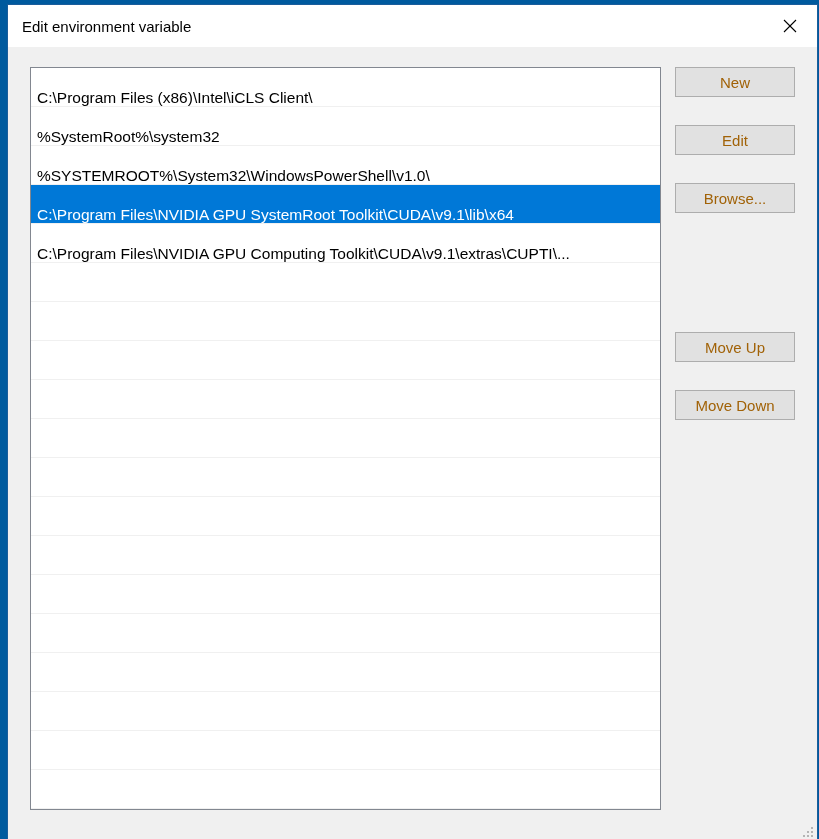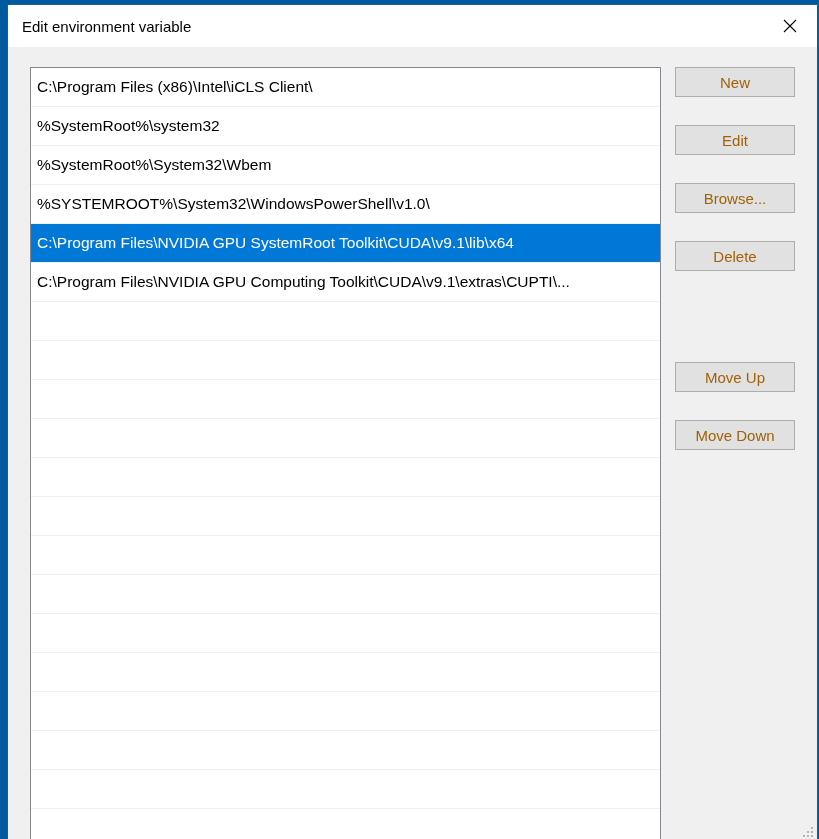--- a/index.html
+++ b/index.html
@@ -74,21 +74,21 @@
     .listbox {
       flex: 1;
       background: #ffffff;
       border: 1px solid #828790;
       overflow: hidden;
     }
 
     .list-item {
       height: 39px;
       line-height: 29px;
-      padding: 4px 6px;
+      padding: 15px 6px;
       color: #000;
       white-space: nowrap;
       overflow: hidden;
       text-overflow: ellipsis;
       border-bottom: 1px solid #f0f0f0;
       font-size: 15.5px;
     }
 
     .list-item.selected {
       background: #0078d7;
@@ -164,21 +164,20 @@
     </div>
   </div>
 
   <div class="client-area">
 
     <div class="main-row">
 
       <div class="listbox" id="listbox">
           <div class="list-item">C:\Program Files (x86)\Intel\iCLS Client\</div>
           <div class="list-item">%SystemRoot%\system32</div>
-          <div class="list-item">%SystemRoot%\System32\Wbem</div>
           <div class="list-item">%SYSTEMROOT%\System32\WindowsPowerShell\v1.0\</div>
           <div class="list-item selected">C:\Program Files\NVIDIA GPU SystemRoot Toolkit\CUDA\v9.1\lib\x64</div>
           <div class="list-item">C:\Program Files\NVIDIA GPU Computing Toolkit\CUDA\v9.1\extras\CUPTI\...</div>
           <div class="list-item"></div>
           <div class="list-item"></div>
           <div class="list-item"></div>
           <div class="list-item"></div>
           <div class="list-item"></div>
           <div class="list-item"></div>
           <div class="list-item"></div>
@@ -191,21 +190,20 @@
           <div class="list-item"></div>
         </div>
 
       <div class="side-buttons">
         <button class="btn">New</button>
         <div class="gap-small"></div>
         <button class="btn">Edit</button>
         <div class="gap-small"></div>
         <button class="btn">Browse...</button>
         <div class="gap-small"></div>
-        <button class="btn">Delete</button>
         <div class="gap-large"></div>
         <button class="btn">Move Up</button>
         <div class="gap-small"></div>
         <button class="btn">Move Down</button>
         <div class="gap-mid"></div>
       </div>
 
     </div>
 
     <div class="bottom-row">

